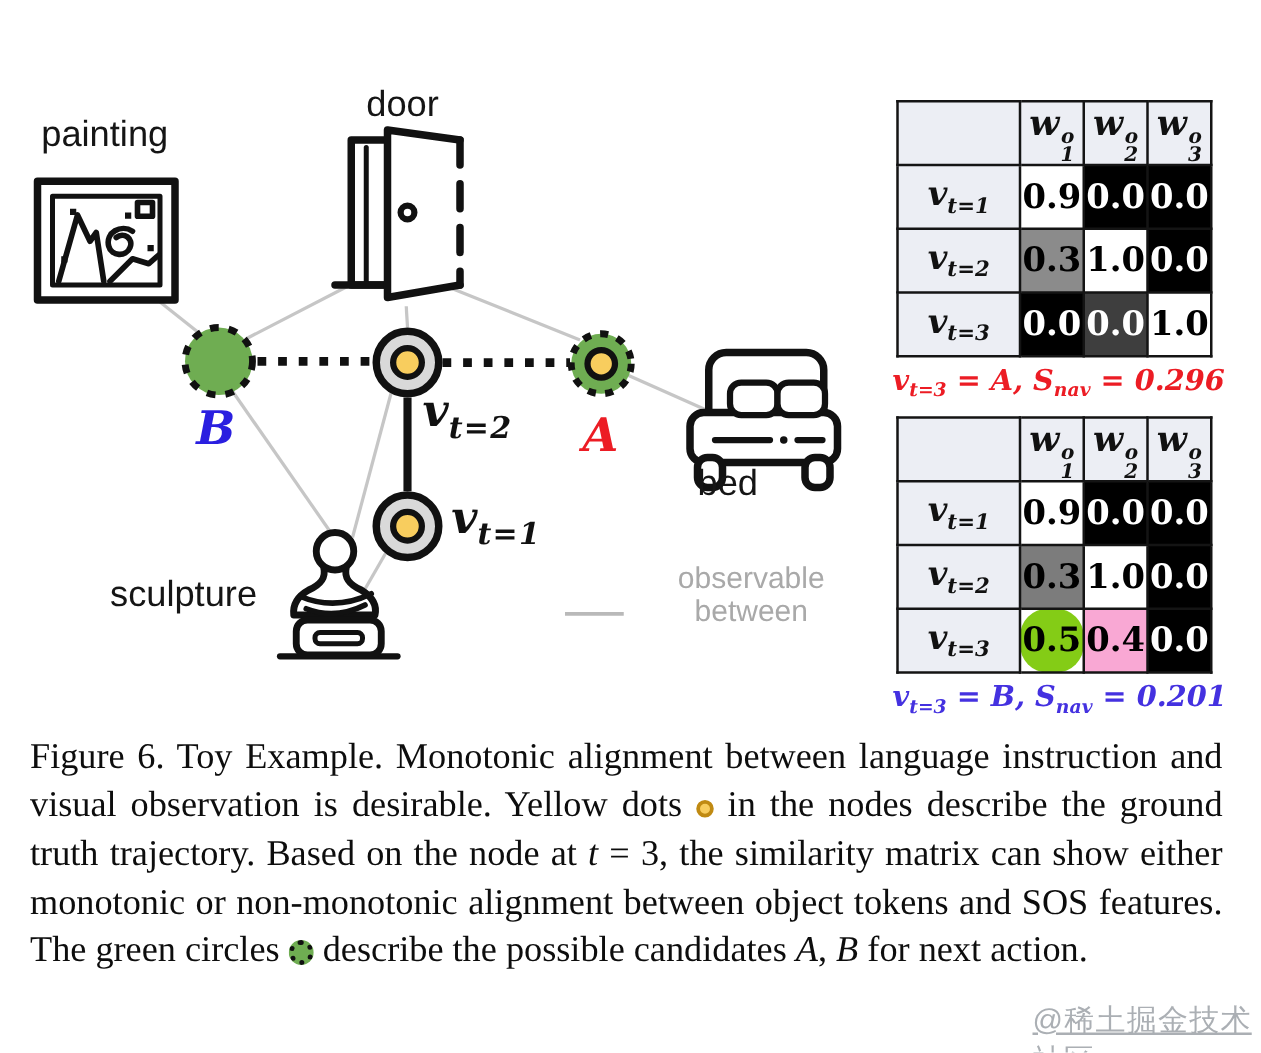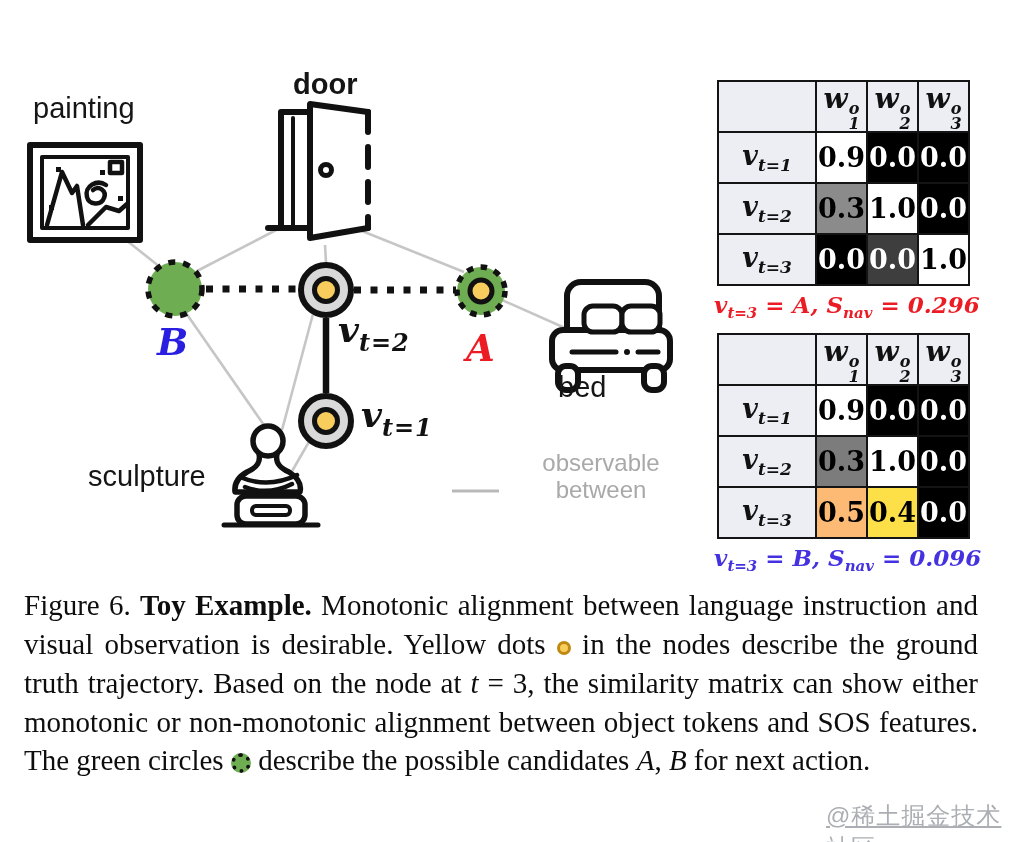--- a/index.html
+++ b/index.html
@@ -40,21 +40,21 @@
   .rowlab .vs2 { font-family:"DejaVu Serif", serif; font-weight:bold; font-style:italic; font-size:17px; vertical-align:-6px; }
 
   
   .mcap { position:absolute; left:714px; width:290px; font-family:"DejaVu Serif", serif;
           font-weight:bold; font-style:italic; font-size:23px; white-space:nowrap; }
   .mcap .sub { font-size:15px; vertical-align:-5px; }
 
   
   .figcap { position:absolute; left:24px; top:586px; width:954px; text-align:justify;
             font-family:"Liberation Serif", serif; font-size:29px; line-height:1.34; color:#0d0d0d; }
-  .figcap .b { font-weight:bold; }
+  .figcap .b { font-weight:normal; }
   .figcap .i { font-style:italic; }
   .dot-inline { display:inline-block; width:14px; height:14px; border-radius:50%;
                 background:#f8cd5e; border:3px solid #c08a12; vertical-align:-1px; }
   .green-inline { display:inline-block; width:20px; height:20px; border-radius:50%;
                   background:#6fad52; border:4px dotted #111; vertical-align:-3px; }
 
   
   .watermark { position:absolute; left:826px; top:800px; font-size:24px; color:#8f959b;
                opacity:0.75; text-decoration:underline; letter-spacing:1px; }
 </style>
@@ -142,21 +142,21 @@
 
     <g>
       <circle cx="326" cy="421" r="25" fill="#d9d9d9" stroke="#111" stroke-width="6"></circle>
       <circle cx="326" cy="421" r="11.5" fill="#f8cd5e" stroke="#111" stroke-width="5"></circle>
     </g>
 
     <line x1="452" y1="491" x2="499" y2="491" stroke="#b9b9b9" stroke-width="3"></line>
   </svg>
 
   <div class="obj-label" style="left:33px; top:92px;">painting</div>
-  <div class="obj-label" style="left:293px; top:68px;font-weight:bold;">door</div>
+  <div class="obj-label" style="left:293px; top:68px;">door</div>
   <div class="obj-label" style="left:558px; top:371px;">bed</div>
   <div class="obj-label" style="left:88px; top:460px;">sculpture</div>
 
   <div class="node-letter" style="left: 157px; top: 320px; color: rgb(42, 31, 224);">B</div>
   <div class="node-letter" style="left: 466px; top: 326px; color: rgb(236, 28, 36);">A</div>
 
   <div class="vlab" style="left:338px; top:308px;"><span class="vb">v</span><span class="vs">t=2</span></div>
   <div class="vlab" style="left:361px; top:393px;"><span class="vb">v</span><span class="vs">t=1</span></div>
 
   <div class="legend-text">
@@ -228,25 +228,25 @@
       <td class="val" style="background-color: rgb(0, 0, 0); color: rgb(255, 255, 255);">0.0</td>
     </tr>
     <tr>
       <td class="lab rowlab"><span class="vb2">v</span><span class="vs2">t=2</span></td>
       <td class="val" style="background-color: rgb(124, 124, 124); color: rgb(0, 0, 0);">0.3</td>
       <td class="val" style="background-color: rgb(255, 255, 255); color: rgb(0, 0, 0);">1.0</td>
       <td class="val" style="background-color: rgb(0, 0, 0); color: rgb(255, 255, 255);">0.0</td>
     </tr>
     <tr>
       <td class="lab rowlab"><span class="vb2">v</span><span class="vs2">t=3</span></td>
-      <td class="val" style="background-color: #fdba74; color: rgb(0, 0, 0);">0.5</td>
-      <td class="val" style="background-color: #fde047; color: rgb(0, 0, 0);">0.4</td>
+      <td class="val" style="background-color: #84cc16; color: rgb(0, 0, 0); border-radius: 22px;">0.5</td>
+      <td class="val" style="background-color: #f9a8d4; color: rgb(0, 0, 0);">0.4</td>
       <td class="val" style="background-color: rgb(0, 0, 0); color: rgb(255, 255, 255);">0.0</td>
     </tr>
   </tbody>
     </table>
-  <div class="mcap" style="top: 544px; color: rgb(68, 49, 224);"><span>v</span><span class="sub">t=3</span><span> = B, </span><span>S</span><span class="sub">nav</span><span> = 0.096</span></div>
+  <div class="mcap" style="top: 544px; color: rgb(68, 49, 224);"><span>v</span><span class="sub">t=3</span><span> = B, </span><span>S</span><span class="sub">nav</span><span> = 0.201</span></div>
 
   <p class="figcap"><span>Figure 6. </span><span class="b">Toy Example.</span><span> Monotonic alignment between language instruction and visual observation is desirable. Yellow dots </span><span class="dot-inline"></span><span> in the nodes describe the ground truth trajectory. Based on the node at </span><span class="i">t</span><span> = 3, the similarity matrix can show either monotonic or non-monotonic alignment between object tokens and SOS features. The green circles </span><span class="green-inline"></span><span> describe the possible candidates </span><span class="i">A</span><span>, </span><span class="i">B</span><span> for next action.</span></p>
 
   <div class="watermark">@稀土掘金技术社区</div>
 
 </div>
 
 </body></html>

